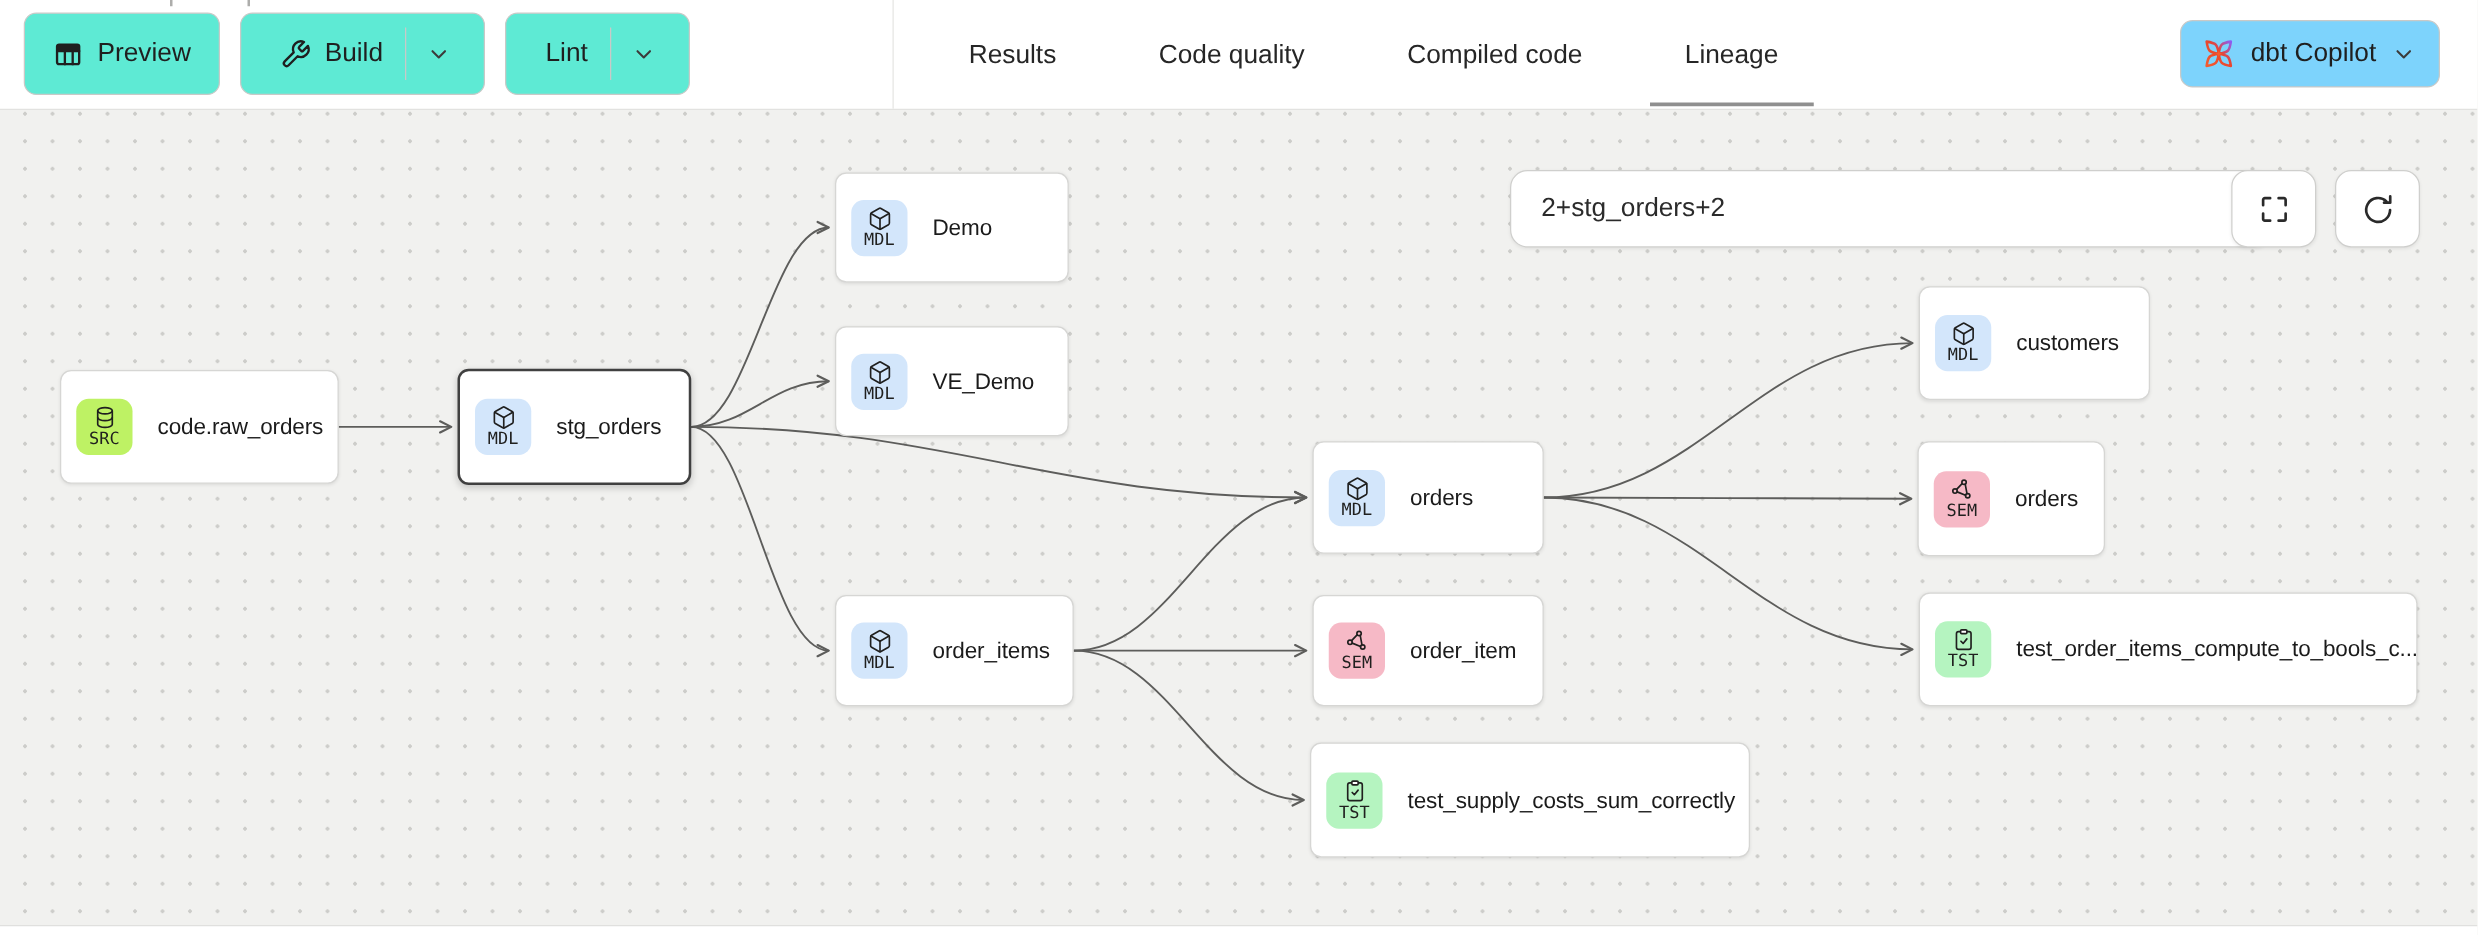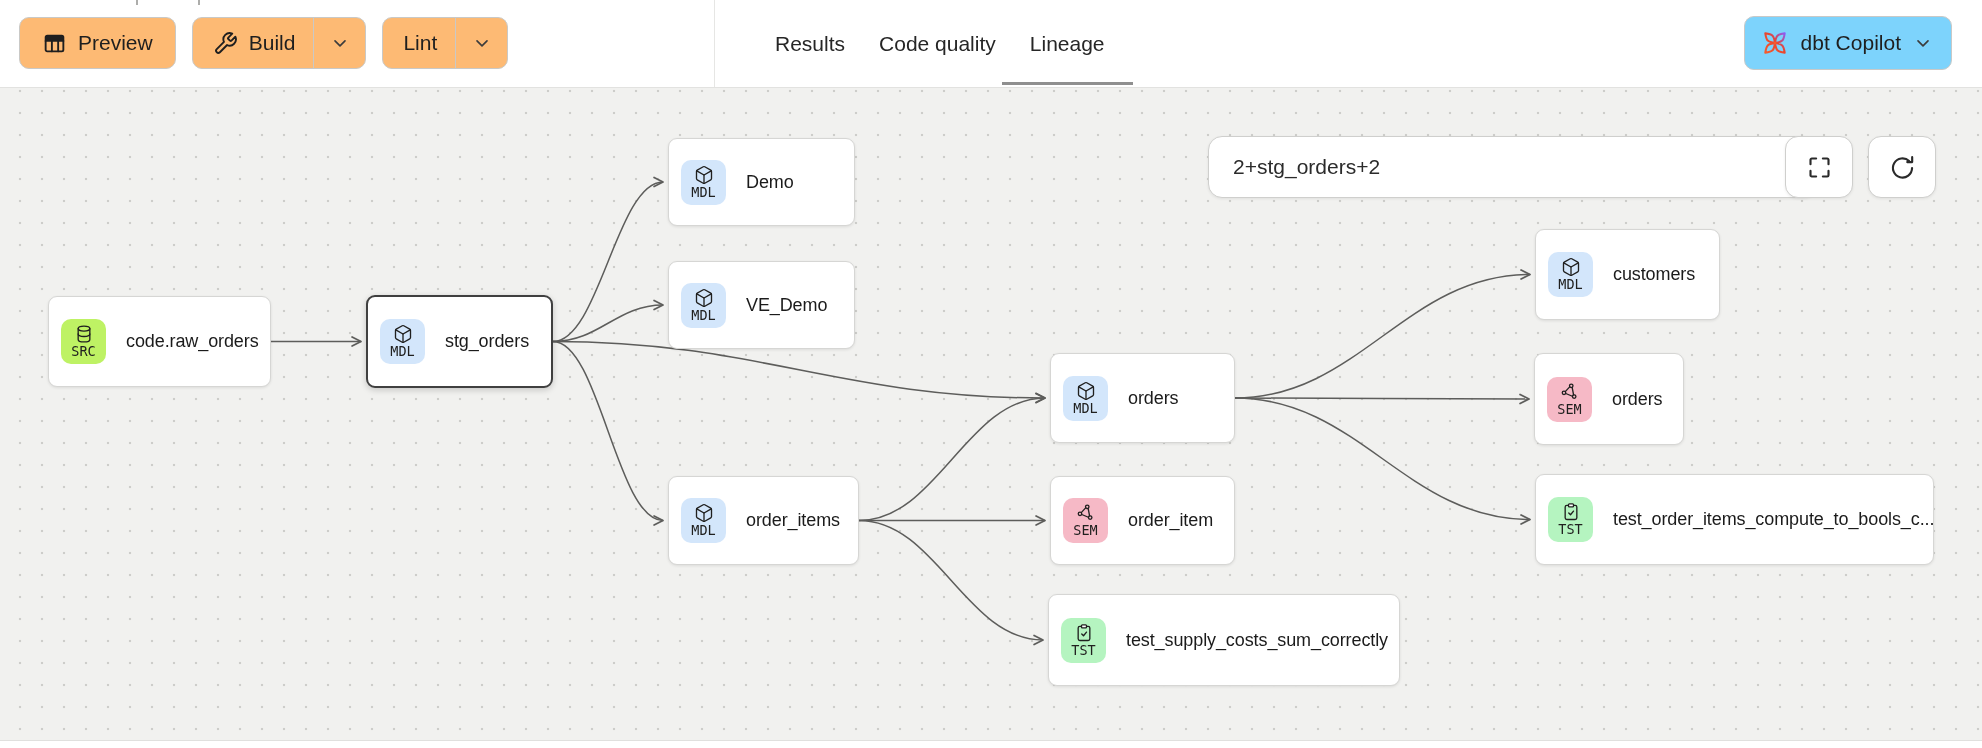--- a/index.html
+++ b/index.html
@@ -16,34 +16,34 @@
     background:#ffffff; border-bottom:1px solid #e2e2e0;
   }
   .top-notch {
     position:absolute; left:136px; top:0; width:64px; height:5px;
     border-left:2px solid #adadab; border-right:2px solid #adadab;
   }
   .toolbar-left {
     position:absolute; left:19px; top:16px; display:flex; gap:16px; align-items:center; height:54px;
   }
   .tbtn, .btn-group {
-    height:52px; border:1.4px solid #c9c9c7; border-radius:10px; background:#fdba74;
+    height:66px; border:1.4px solid #c9c9c7; border-radius:10px; background:#5eead4;
     display:flex; align-items:center; color:#1f1f1f;
   }
   .tbtn { padding:0 22px; gap:11px; cursor:pointer; }
-  .btn-group { padding:0; overflow:hidden; }
+  .btn-group { padding:11px; overflow:hidden; }
   .btn-main { display:flex; align-items:center; gap:11px; padding:0 18px 0 20px; height:100%; cursor:pointer; }
   .btn-caret { width:52px; height:100%; display:flex; align-items:center; justify-content:center;
                border-left:1.4px solid #c9c9c7; cursor:pointer; }
   .tlabel { font-size:21px; font-weight:500; white-space:nowrap; }
   .ticon { width:25px; height:25px; stroke:#1f1f1f; fill:none; stroke-width:1.8; stroke-linecap:round; stroke-linejoin:round; }
   .caret-svg { width:20px; height:20px; stroke:#3c3c3c; fill:none; stroke-width:2; stroke-linecap:round; stroke-linejoin:round; }
   .toolbar-sep { position:absolute; left:714px; top:0; width:1px; height:87px; background:#e6e6e4; }
 
-  .tabs { position:absolute; left:775px; top:0; height:87px; display:flex; gap:34px; align-items:center; }
+  .tabs { position:absolute; left:775px; top:0; height:87px; display:flex; gap:82px; align-items:center; }
   .tab { position:relative; height:100%; display:flex; align-items:center; font-size:21px; color:#262626; cursor:pointer; white-space:nowrap; }
   .tab.active::after {
     content:""; position:absolute; left:-28px; right:-28px; bottom:2px; height:3px; background:#8f8f8f;
   }
 
   .copilot-btn {
     position:absolute; right:30px; top:16px; height:54px; border:1.4px solid #c9c9c7; border-radius:10px;
     background:#7dd3fc; display:flex; align-items:center; gap:12px; padding:0 18px 0 16px; cursor:pointer;
   }
   .copilot-label { font-size:21px; font-weight:500; }
@@ -147,20 +147,23 @@
   </div>
 
   <div class="toolbar-sep"></div>
 
   <div class="tabs">
     <div class="tab">
         <span>Results</span>
       </div>
     <div class="tab">
         <span>Code quality</span>
+      </div>
+    <div class="tab">
+        <span>Compiled code</span>
       </div>
     <div class="tab active">
         <span>Lineage</span>
       </div>
   </div>
 
   <div class="copilot-btn">
     <svg width="28" height="28" viewBox="0 0 26 26">
       <defs>
         <linearGradient id="cg" x1="0" y1="1" x2="1" y2="0">

